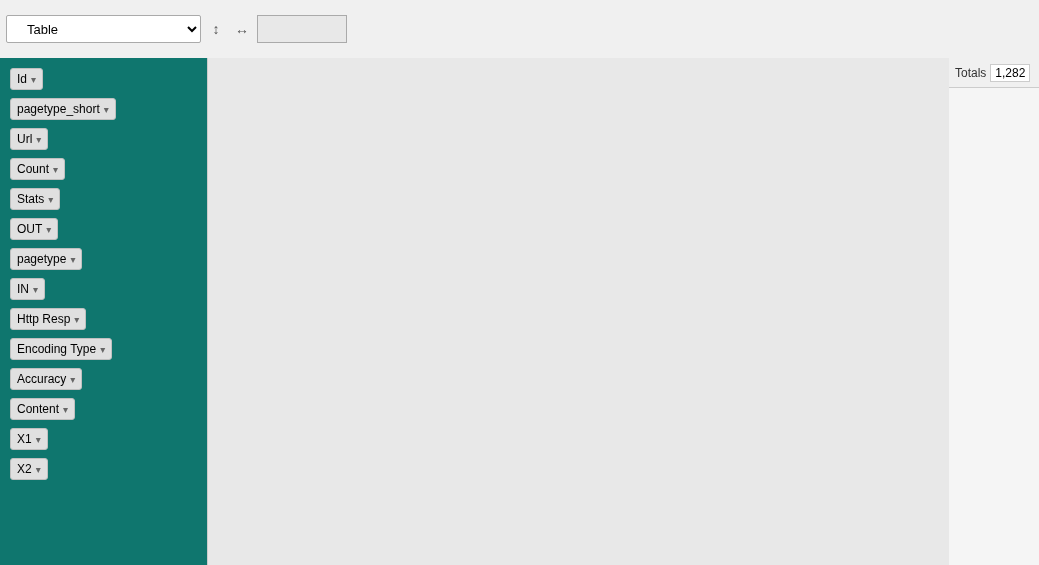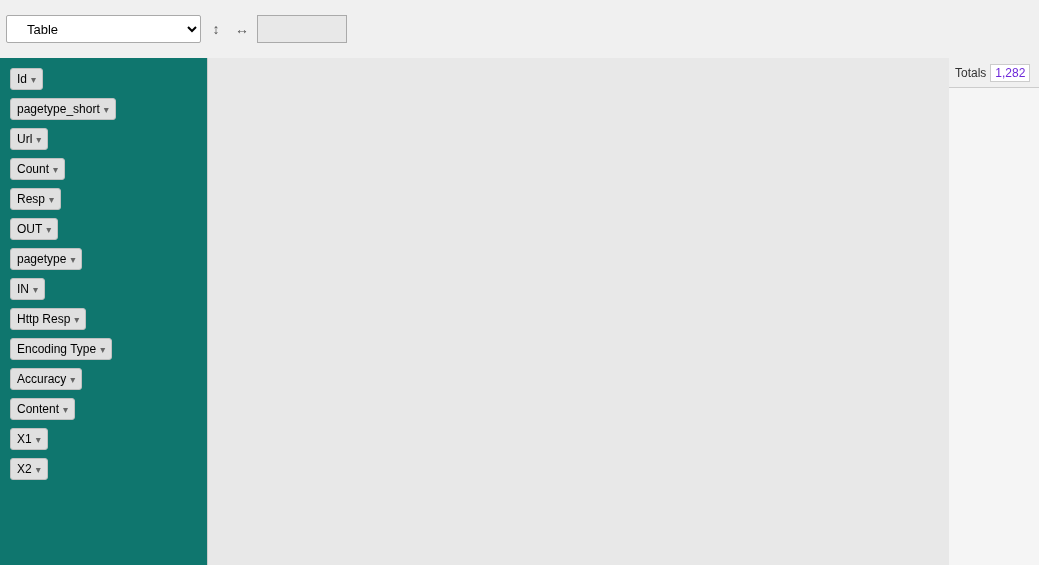--- a/index.html
+++ b/index.html
@@ -118,21 +118,21 @@
 
     .totals-label {
       font-size: 12px;
       color: #333;
       font-weight: 500;
       margin-right: 4px;
     }
 
     .totals-value {
       font-size: 12px;
-      color: #6d28d9;
+      color: #000000;
       font-weight: 500;
       border: 1px solid #ccc;
       padding: 1px 4px;
       background: white;
     }
 
     .fields-container {
       display: flex;
       flex-direction: column;
       align-items: flex-start;
@@ -163,21 +163,21 @@
         </div>
         <div class="field-item">
           <span>Url</span>
           <span class="dropdown-arrow">▾</span>
         </div>
         <div class="field-item">
           <span>Count</span>
           <span class="dropdown-arrow">▾</span>
         </div>
         <div class="field-item">
-          <span>Resp</span>
+          <span>Stats</span>
           <span class="dropdown-arrow">▾</span>
         </div>
         <div class="field-item">
           <span>OUT</span>
           <span class="dropdown-arrow">▾</span>
         </div>
         <div class="field-item">
           <span>pagetype</span>
           <span class="dropdown-arrow">▾</span>
         </div>

